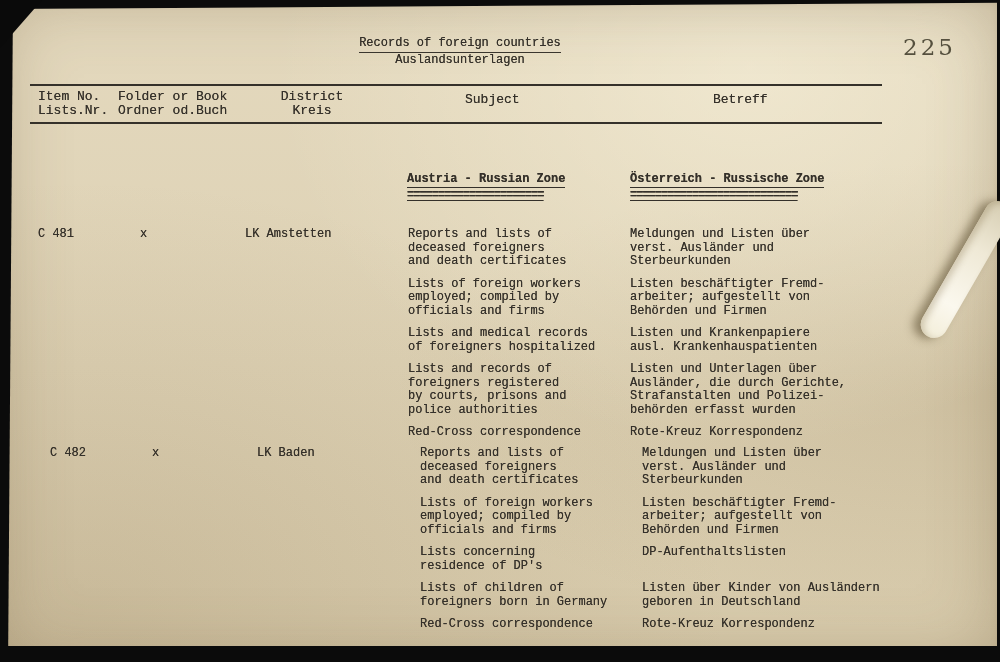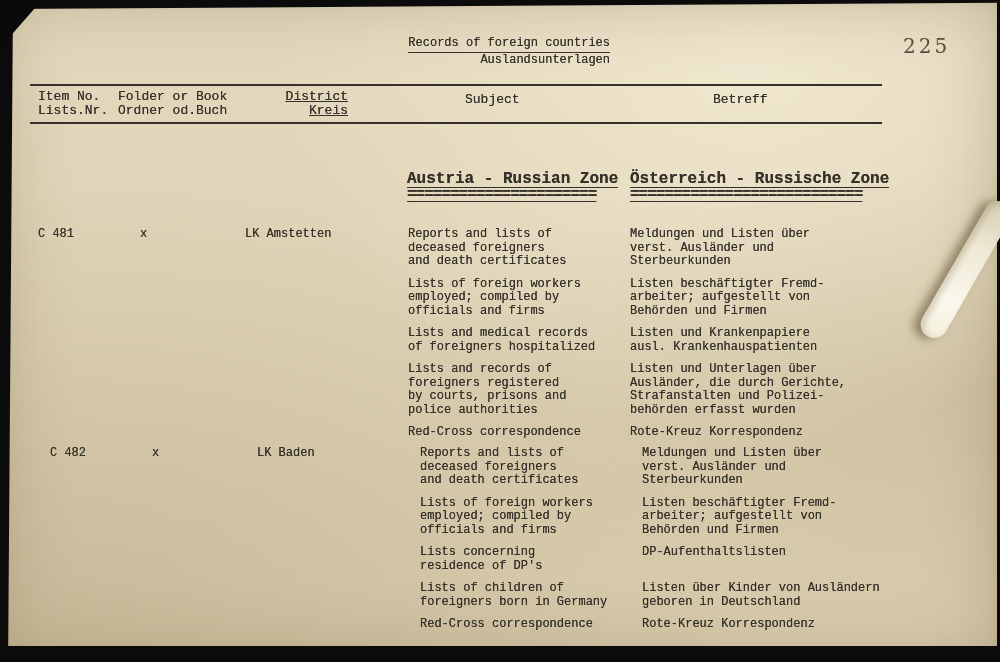--- a/index.html
+++ b/index.html
@@ -21,31 +21,31 @@
   .edge{position:absolute;background:#0b0b0b;z-index:4;}
   .edge-top{top:0;left:0;width:100%;height:9px;clip-path:polygon(0 0,100% 0,100% 30%,0 100%);}
   .edge-left{top:0;left:0;width:13px;height:100%;clip-path:polygon(0 0,100% 0,62% 100%,0 100%);}
   .edge-bottom{bottom:0;left:0;width:100%;height:16px;}
   .edge-right{top:0;right:0;width:3px;height:100%;}
   .corner-tl{position:absolute;top:0;left:0;width:0;height:0;z-index:5;
     border-top:48px solid #0a0a0a;border-right:42px solid transparent;}
   
   .page-number{position:absolute;left:903px;top:34px;
     font-family:"DejaVu Serif","Liberation Serif",serif;
-    font-size:20px;letter-spacing:3px;color:#55503e;}
-  .title-block{position:absolute;left:310px;top:36px;width:300px;text-align:right;
+    font-size:23px;letter-spacing:3px;color:#55503e;}
+  .title-block{position:absolute;left:310px;top:36px;width:300px;text-align:center;
     font-size:12px;line-height:15px;}
   .doc-title{display:inline-block;border-bottom:1.6px solid #3a362e;padding-bottom:1px;}
   .rule{position:absolute;left:30px;width:852px;height:2px;background:#35312a;}
   .rule-top{top:84px;}
   .rule-bottom{top:122px;}
   .colhead{position:absolute;font-size:13px;line-height:14px;white-space:pre-wrap;}
-  .colhead.center{text-align:right;text-decoration:underline;}
+  .colhead.center{text-align:center;}
   
-  .zone{position:absolute;top:172px;font-size:16px;font-weight:bold;line-height:14px;}
+  .zone{position:absolute;top:172px;font-size:12px;font-weight:bold;line-height:14px;}
   .zone-title{display:inline-block;border-bottom:1.6px solid #34302a;padding-bottom:1px;}
   .zone-equals{letter-spacing:-1px;font-weight:bold;line-height:10px;
     text-decoration:underline;text-underline-offset:2px;}
   
   .entry{position:absolute;left:38px;display:grid;
     grid-template-columns:102px 105px 163px 222px 330px;row-gap:9px;}
   .cell{white-space:pre-wrap;font-size:12px;line-height:13.5px;}
   .col-item{grid-column:1;grid-row:1;}
   .col-folder{grid-column:2;grid-row:1;}
   .col-district{grid-column:3;grid-row:1;}

